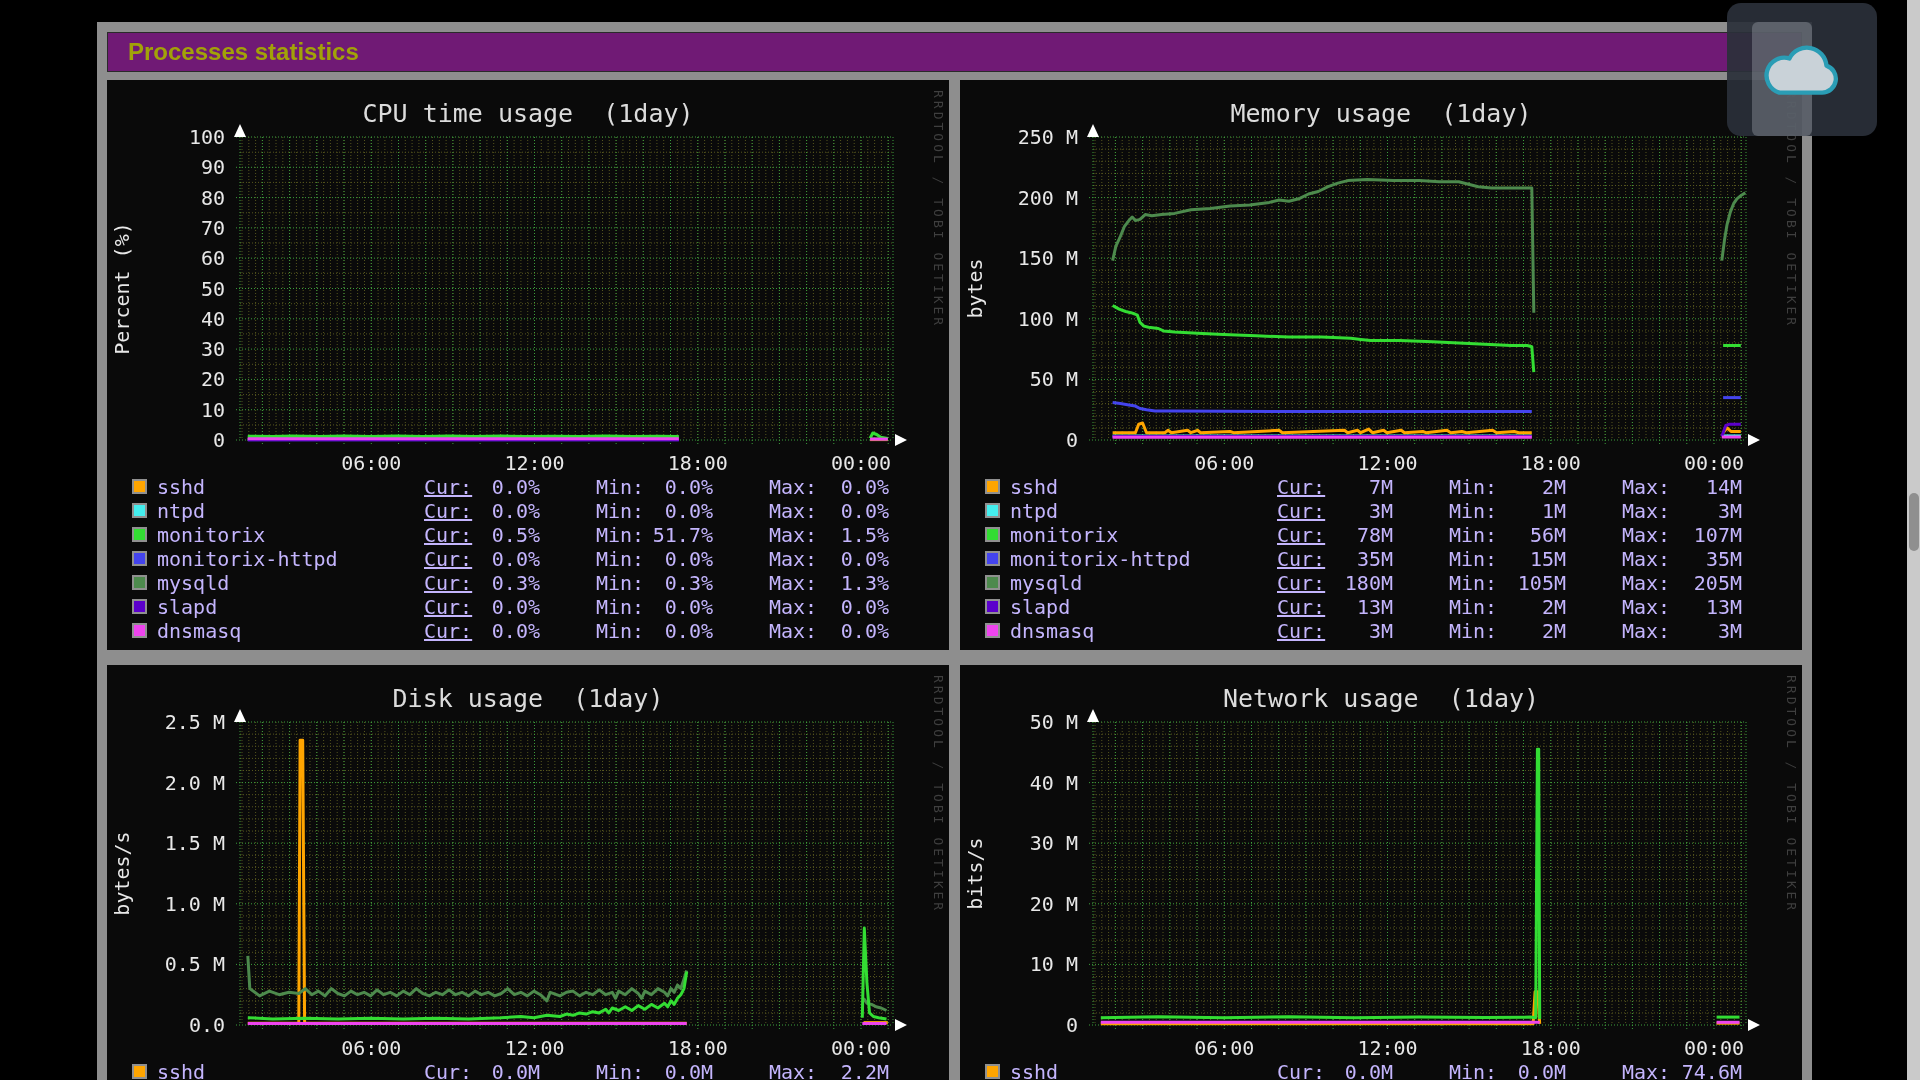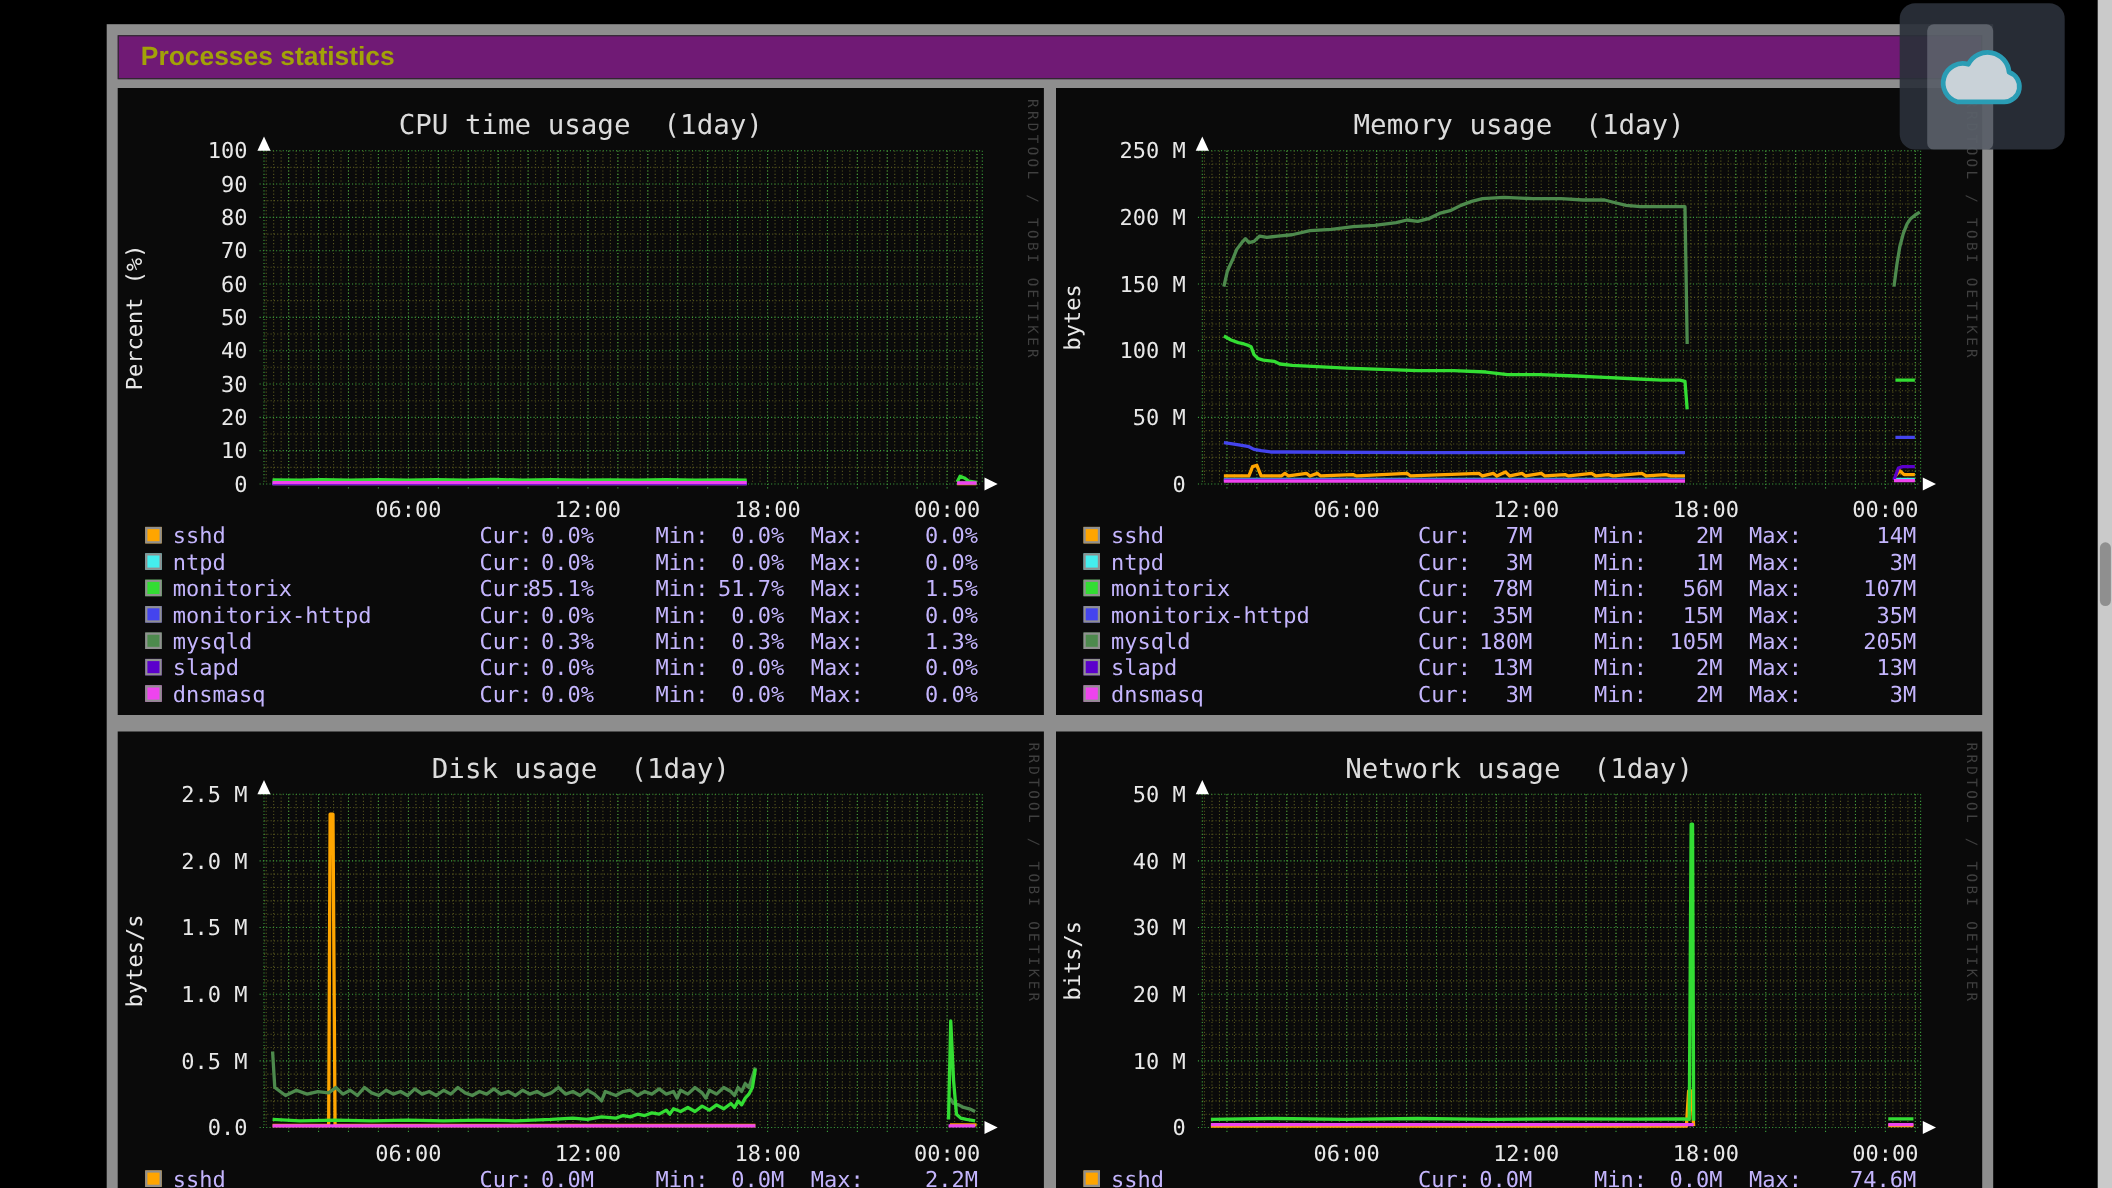--- a/index.html
+++ b/index.html
@@ -10,25 +10,25 @@
   .panel{position:relative;background:#0A0A0A;overflow:hidden;}
   svg.chart{position:absolute;left:0;top:0;display:block;}
   svg.chart text{font-family:"DejaVu Sans Mono","Liberation Mono",monospace;fill:#E8E8E8;white-space:pre;}
   svg.chart text.tick{font-size:20px;}
   svg.chart text.gtitle{font-size:25px;fill:#DCDCDC;}
   .credit{position:absolute;top:10px;right:3px;writing-mode:vertical-rl;font-family:"DejaVu Sans Mono",monospace;font-size:13px;letter-spacing:3px;color:#3F3F3F;}
   .legend{position:absolute;left:0;top:0;width:100%;height:100%;pointer-events:none;}
   .lrow{position:absolute;left:0;height:24px;width:100%;font-family:"DejaVu Sans Mono","Liberation Mono",monospace;font-size:20px;line-height:24px;color:#c4b5fd;}
   .lrow .sw{position:absolute;left:25px;top:4px;width:15px;height:15px;box-sizing:border-box;border:2px solid #909090;}
   .lrow .nm{position:absolute;left:50px;}
-  .lrow .lc{position:absolute;left:329px;}
+  .lrow .lc{position:absolute;left:317px;text-decoration:underline;}
   .lrow .vc{position:absolute;left:365px;width:68px;text-align:right;}
   .lrow .lm{position:absolute;left:489px;text-align:center;}
   .lrow .vm{position:absolute;left:537px;width:69px;text-align:right;}
-  .lrow .lx{position:absolute;left:630px;}
+  .lrow .lx{position:absolute;left:662px;}
   .lrow .vx{position:absolute;left:710px;width:72px;text-align:right;}
   .scroll-track{position:absolute;left:1907px;top:0;width:13px;height:1080px;background:#CACACA;}
   .scroll-thumb{position:absolute;left:1.5px;top:493px;width:10px;height:58px;background:#8F8F8F;border-radius:5px;}
   .overlay{position:absolute;left:1727px;top:3px;width:150px;height:133px;border-radius:14px;background:rgba(42,48,58,0.92);}
   .overlay .ghost{position:absolute;left:25px;top:19px;width:60px;height:114px;border-radius:6px;background:rgba(200,208,216,0.28);}
   .overlay svg{position:absolute;left:28px;top:30px;}
 </style>
 </head>
 <body>
 
@@ -238,21 +238,21 @@
             <span class="vc">0.0%</span>
             <span class="lm">Min:</span>
             <span class="vm">0.0%</span>
             <span class="lx">Max:</span>
             <span class="vx">0.0%</span>
           </div>
           <div class="lrow" style="top: 443px;">
             <span class="sw" style="background: rgb(51, 221, 51);"></span>
             <span class="nm">monitorix</span>
             <span class="lc">Cur:</span>
-            <span class="vc">85.1%</span>
+            <span class="vc">0.5%</span>
             <span class="lm">Min:</span>
             <span class="vm">51.7%</span>
             <span class="lx">Max:</span>
             <span class="vx">1.5%</span>
           </div>
           <div class="lrow" style="top: 467px;">
             <span class="sw" style="background: rgb(68, 68, 238);"></span>
             <span class="nm">monitorix-httpd</span>
             <span class="lc">Cur:</span>
             <span class="vc">0.0%</span>

